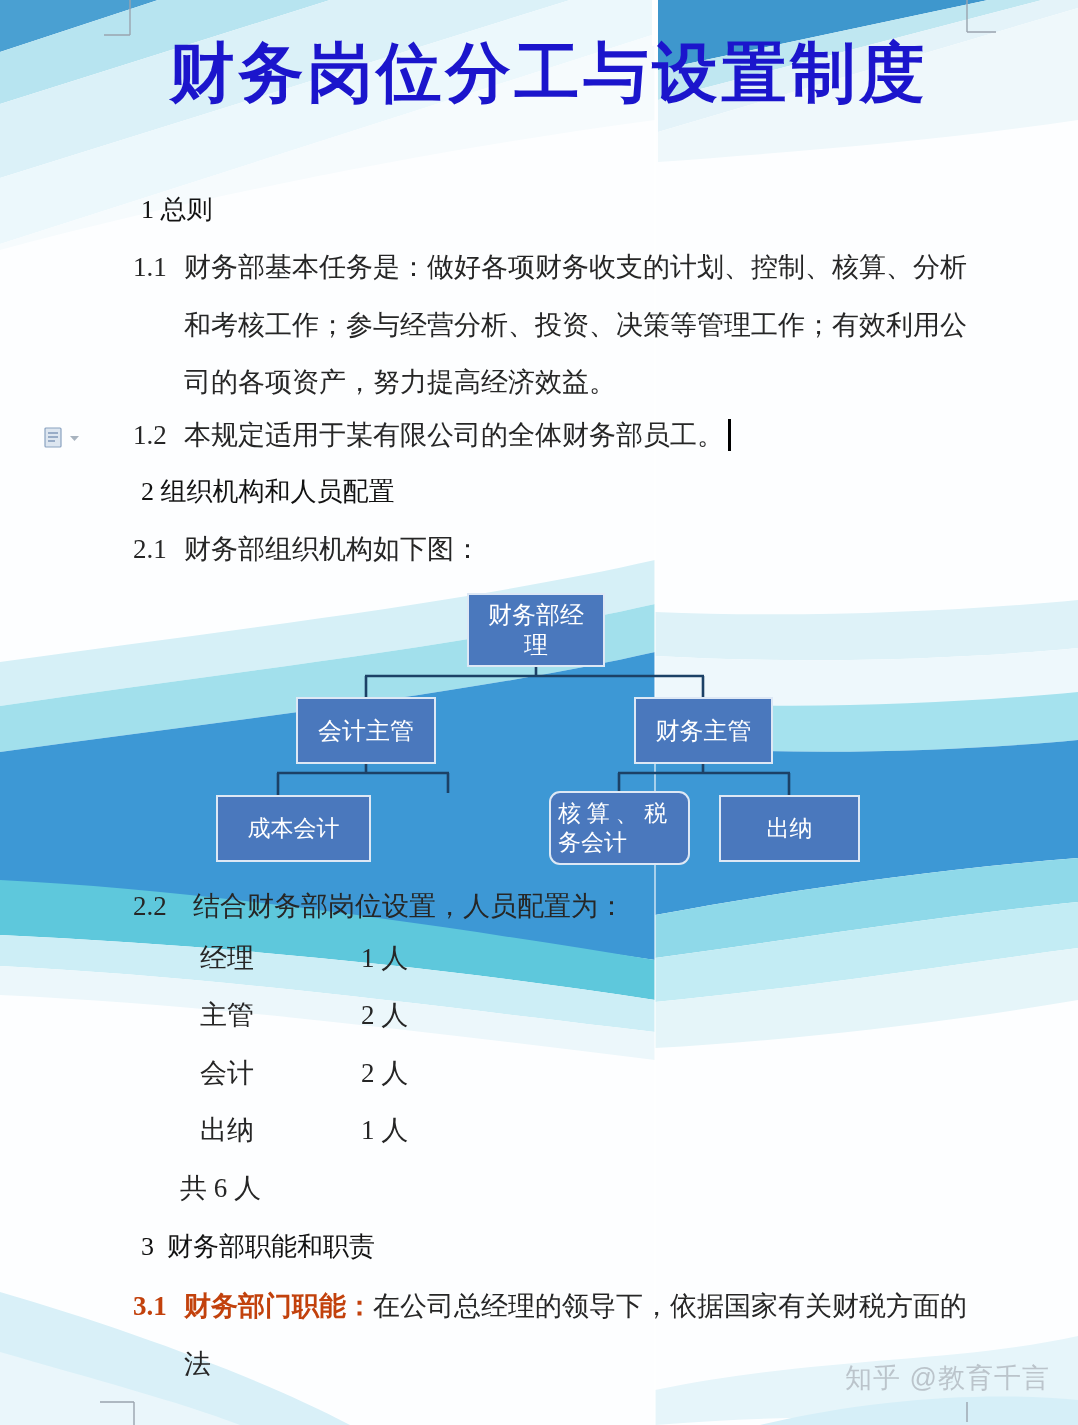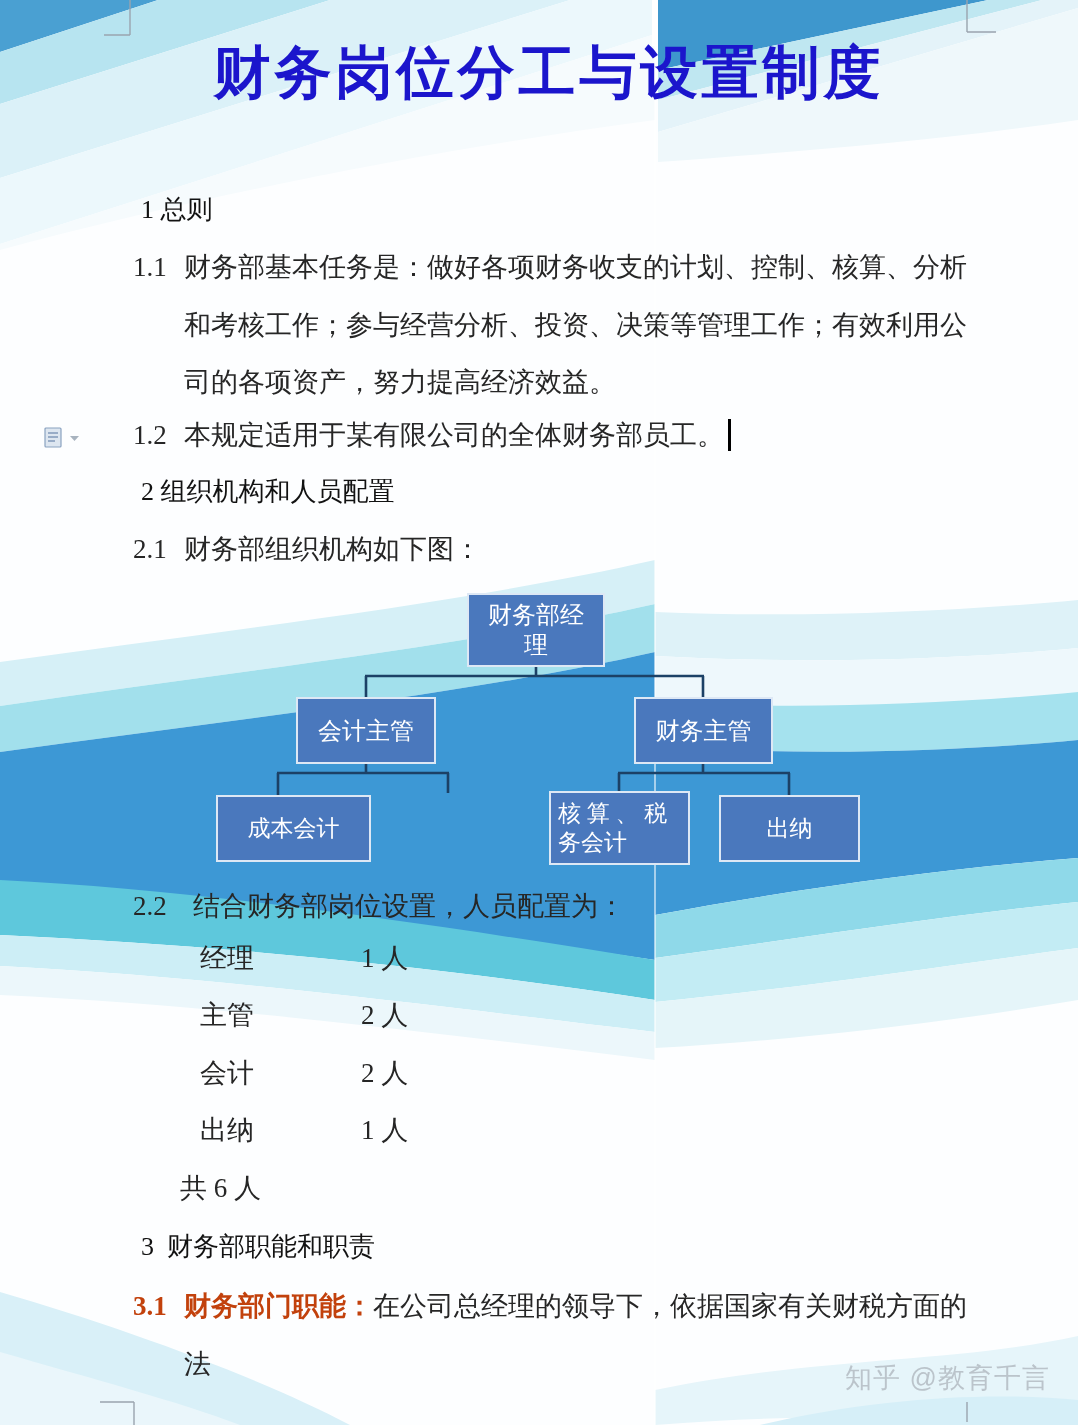--- a/index.html
+++ b/index.html
@@ -7,21 +7,21 @@
     position:relative;width:1078px;height:1425px;margin:0 auto;overflow:hidden;
     background:#fdfeff;
     font-family:"Liberation Serif","DejaVu Serif",serif;
     color:#222222;
   }
   .bg{position:absolute;left:0;top:0;width:1078px;height:1425px;z-index:0;}
   
   .title{
     position:absolute;left:0;top:33px;width:1078px;z-index:2;
     text-align:center;padding-left:20px;box-sizing:border-box;
-    font-size:57px;line-height:80px;font-weight:800;letter-spacing:4px;
+    font-size:65px;line-height:80px;font-weight:800;letter-spacing:4px;
     color:#1b15cc;white-space:nowrap;
   }
   
   .h{
     position:absolute;left:133px;z-index:2;font-size:26px;line-height:30px;
     font-weight:400;color:#121212;white-space:pre-wrap;margin-left:8px;
   }
   
   .para{
     position:absolute;left:133px;width:834px;z-index:2;display:flex;
@@ -40,21 +40,21 @@
   .srow{height:57.5px;display:flex;align-items:center;}
   .srole{width:161px;margin-left:20px;}
   
   .org-box{
     position:absolute;z-index:3;box-sizing:border-box;
     background:#4a78bd;border:2px solid #dde8f5;
     color:#ffffff;display:flex;align-items:center;justify-content:center;
     text-align:center;font-size:24px;line-height:30px;white-space:pre-line;
   }
   .org-box.small{font-size:23px;line-height:29px;}
-  .org-box.leftalign{justify-content:flex-start;text-align:left;padding-left:7px;}
+  .org-box.leftalign{justify-content:flex-start;text-align:left;padding-left:7px;border-radius:11px;}
   .connectors{position:absolute;left:0;top:0;width:1078px;height:1425px;z-index:2;}
   
   .paste{position:absolute;left:42px;top:426px;z-index:2;width:40px;height:24px;}
   
   .watermark{
     position:absolute;right:28px;top:1360px;z-index:2;
     font-size:27px;letter-spacing:1px;color:#b4bcc3;opacity:.85;
     font-family:"Liberation Sans","DejaVu Sans",sans-serif;
   }
 </style>

